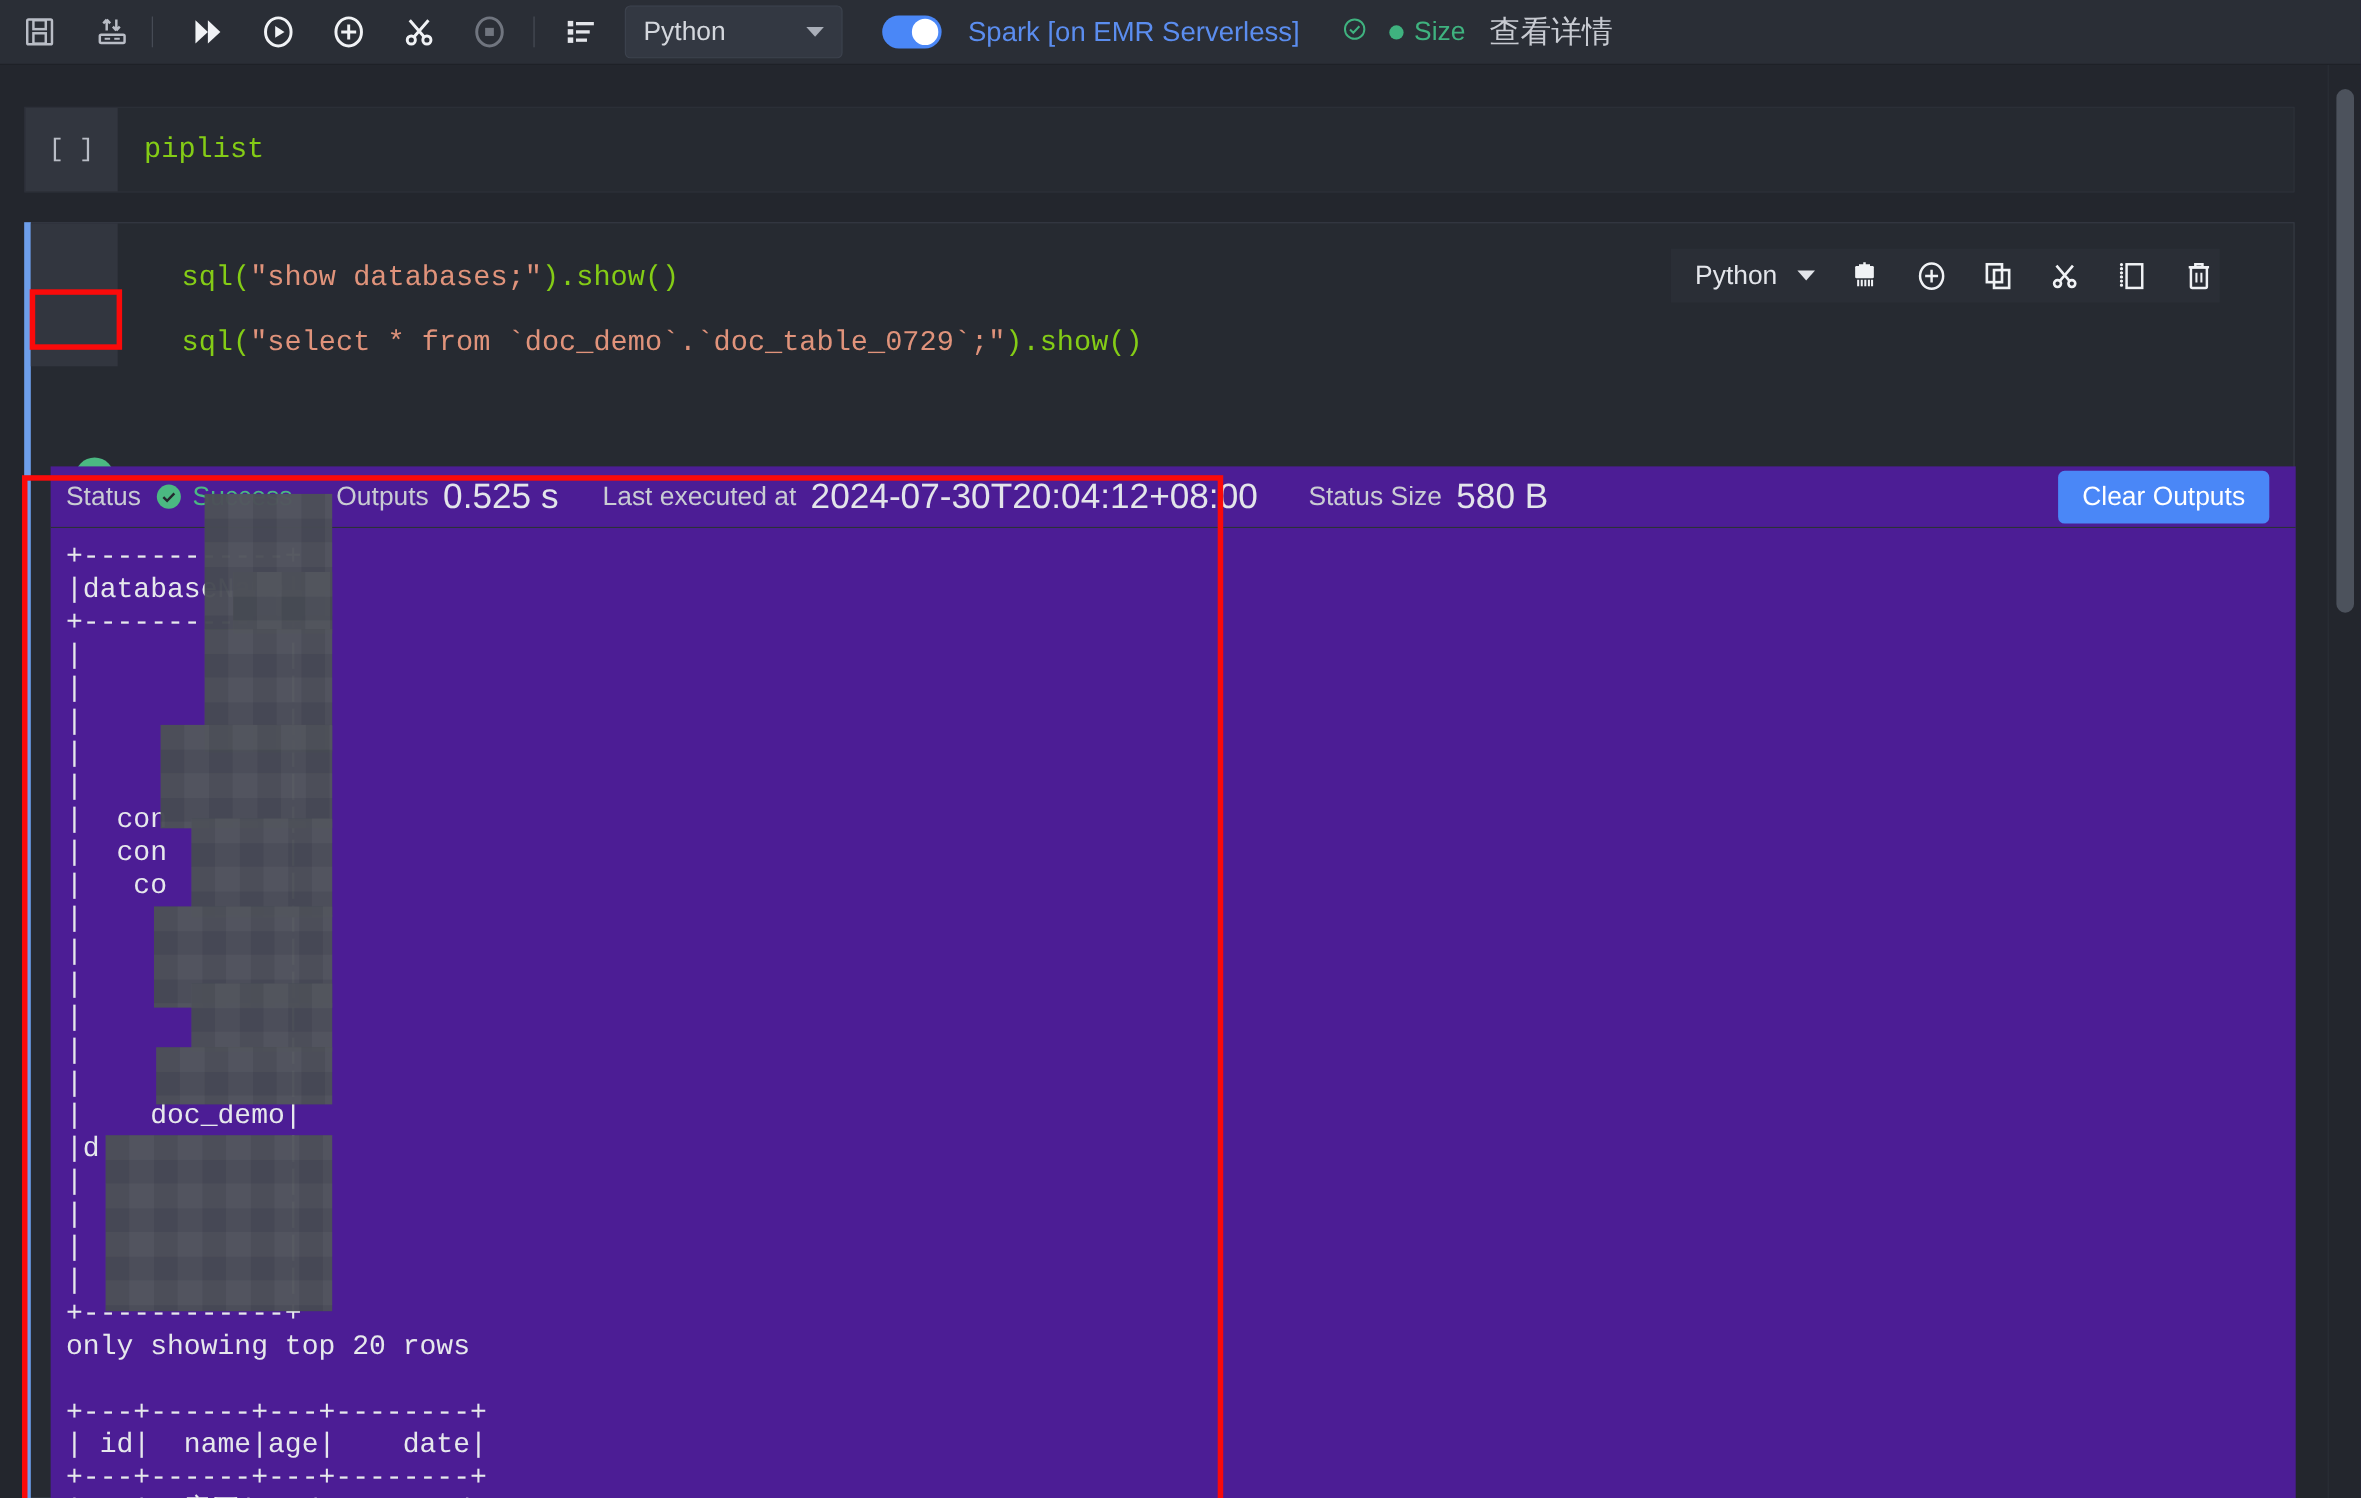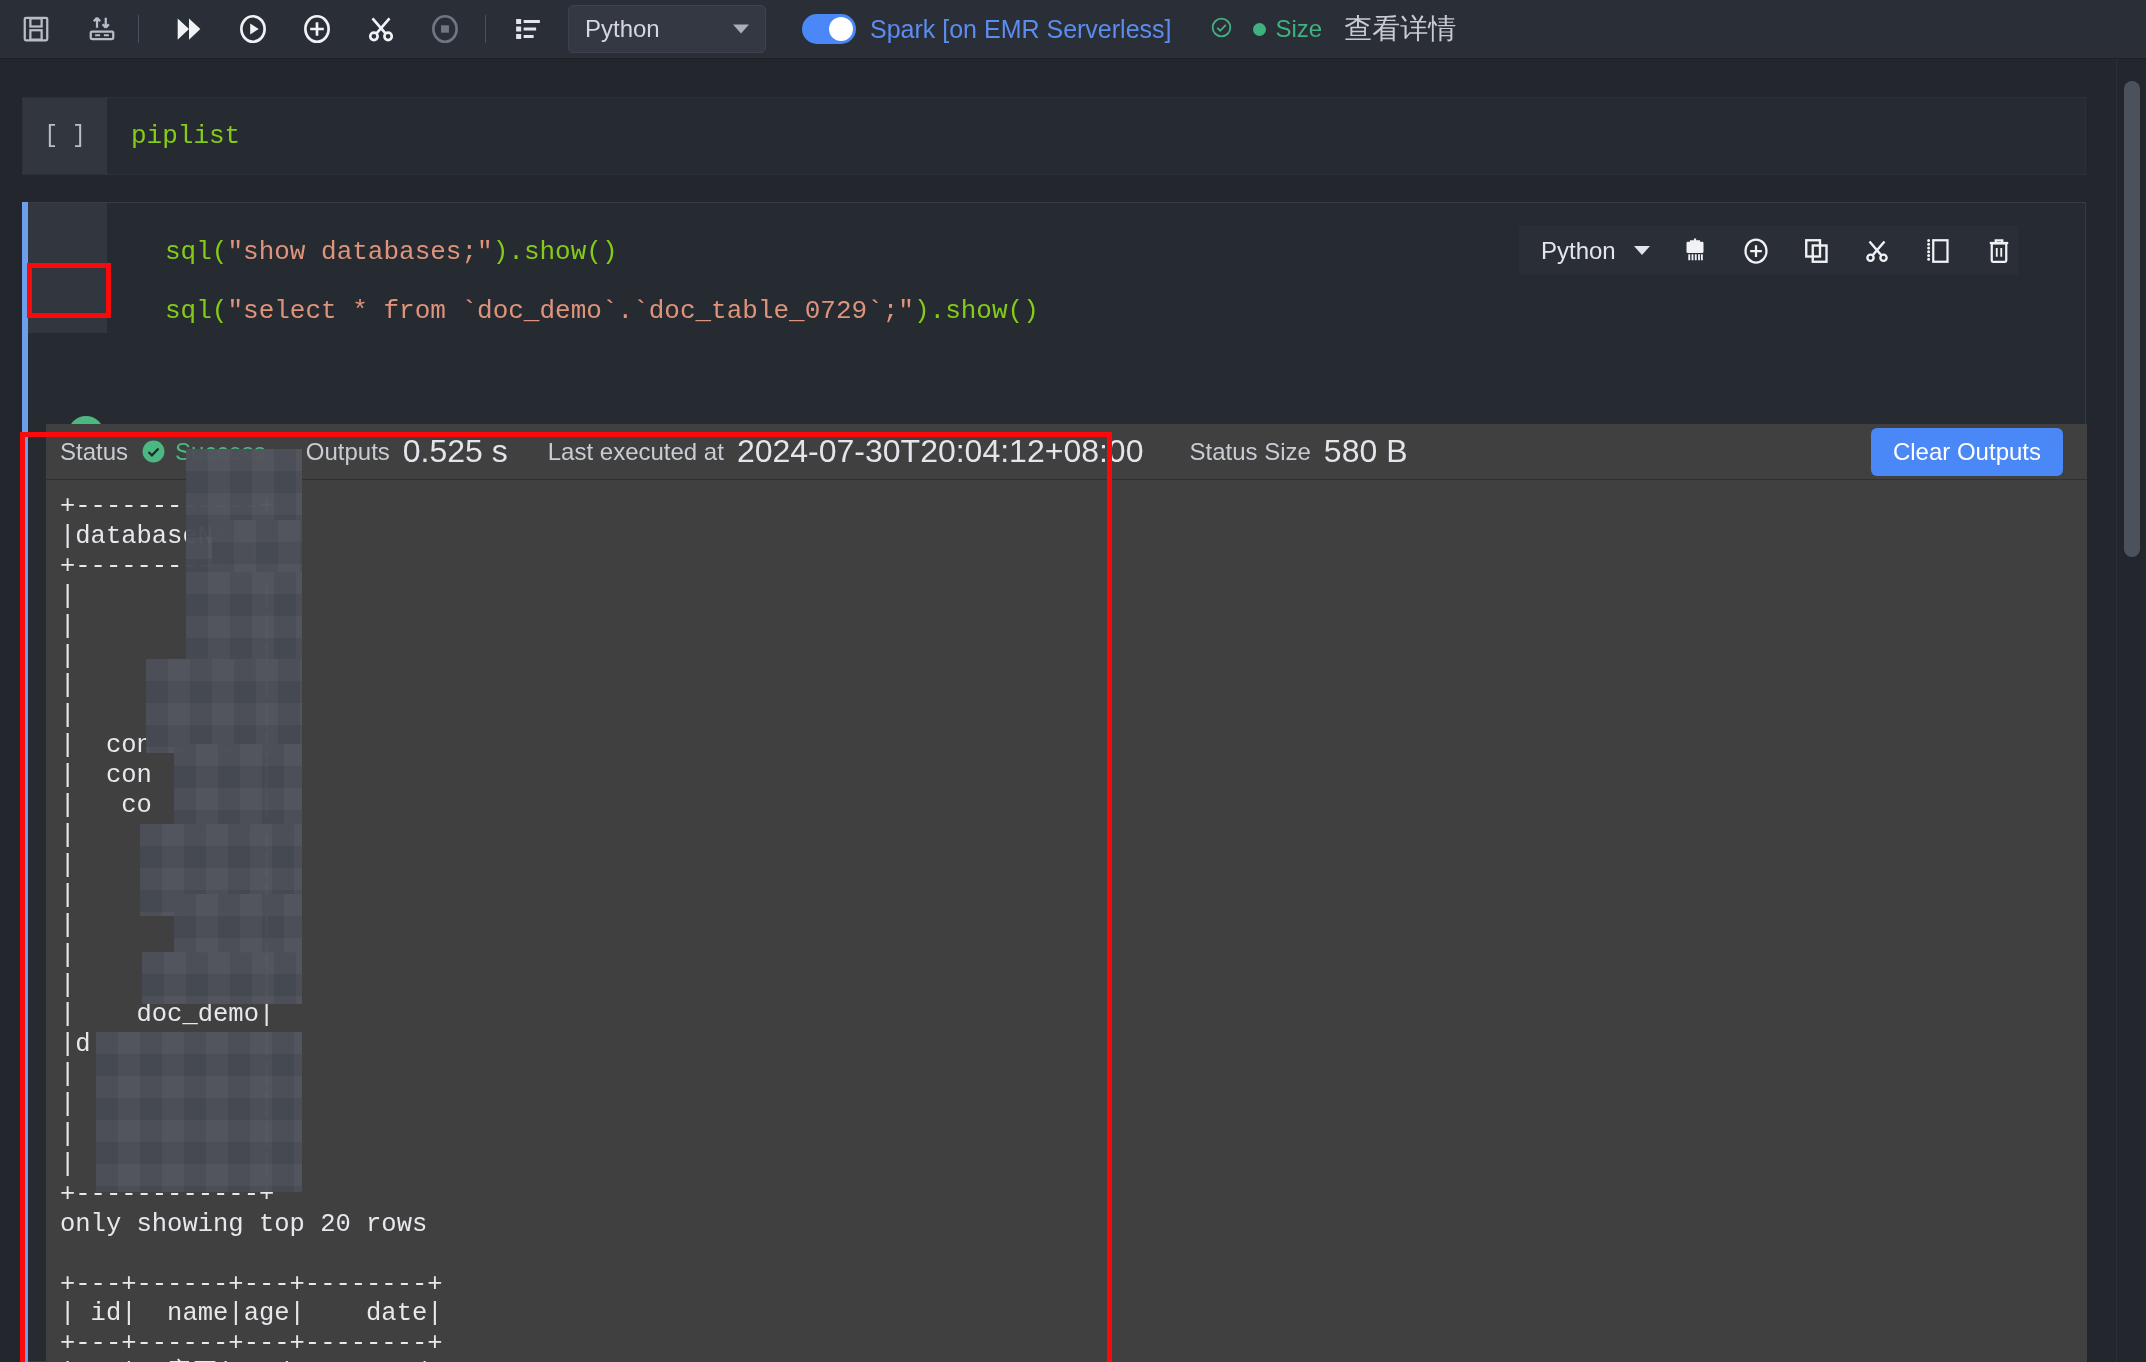--- a/index.html
+++ b/index.html
@@ -50,20 +50,21 @@
     transform: translateY(-50%);
     width: 0; height: 0;
     border-left: 8px solid transparent;
     border-right: 8px solid transparent;
     border-top: 9px solid #a9aeb8;
   }
 
   .spark-group {
     display: flex; align-items: center;
     margin-left: 36px;
+    gap: 10px;
   }
   .toggle {
     width: 54px; height: 30px; border-radius: 15px;
     background: #4a87f7; position: relative; cursor: pointer;
     flex: none;
   }
   .toggle .knob {
     position: absolute; right: 3px; top: 3px;
     width: 24px; height: 24px; border-radius: 50%;
     background: #fff;
@@ -181,21 +182,21 @@
   .ct-btn {
     width: 42px; height: 42px; margin-left: 14px;
     display: flex; align-items: center; justify-content: center;
     cursor: pointer;
   }
 
   
   .output-panel {
     position: absolute; left: 23px; top: 221px;
     width: 2041px; height: 938px;
-    background: #404040;
+    background: #4c1d95;
   }
   .status-bar {
     height: 56px; width: 100%;
     display: flex; align-items: center;
     padding-left: 14px;
     border-bottom: 1px solid #2c3038;
     position: relative;
   }
   .sb-label { color: #c9ccd3; font-size: 24px; }
   .sb-value { color: #e3e5ea; font-size: 32px; }

